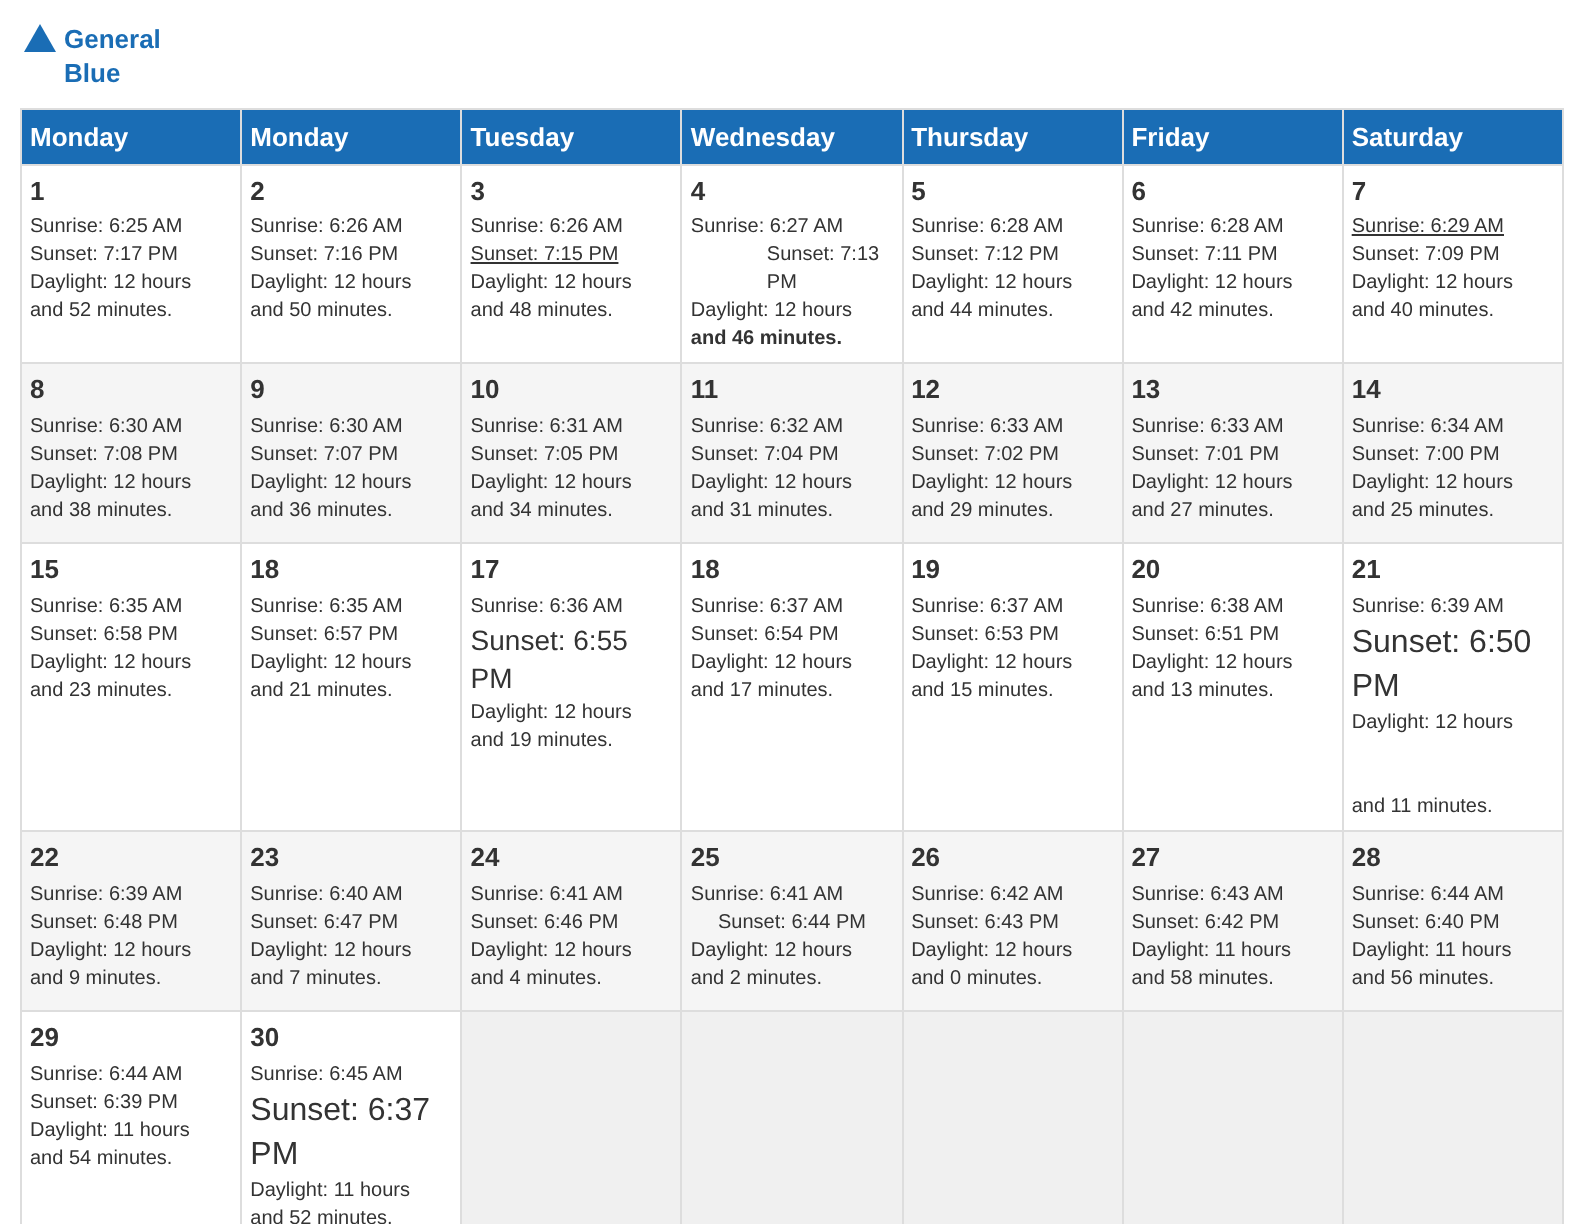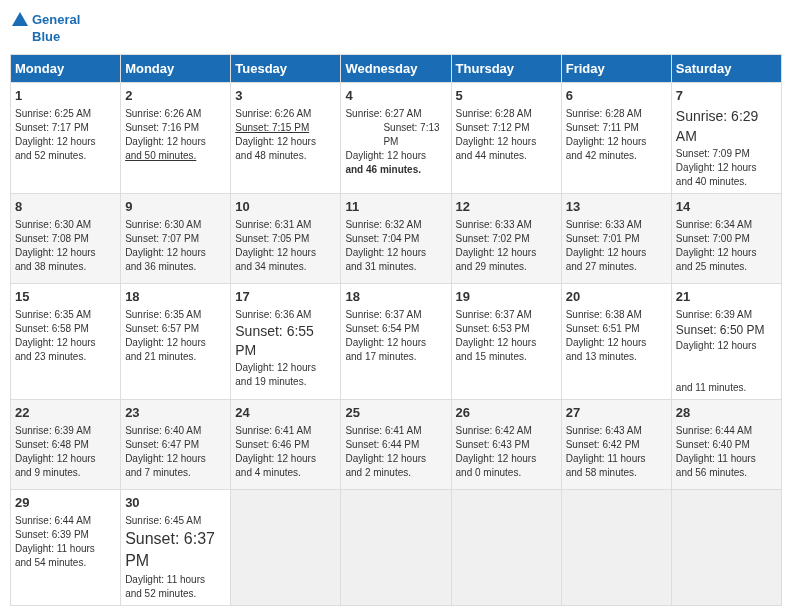--- a/index.html
+++ b/index.html
@@ -122,21 +122,21 @@
           <span style="display: block; font-size: 10px;">Sunrise: 6:25 AM</span>
           <span style="display: block; font-size: 10px;">Sunset: 7:17 PM</span>
           <span style="display: block; font-size: 10px;">Daylight: 12 hours</span>
           <span style="display: block; font-size: 10px;">and 52 minutes.</span>
         </td>
         <td>
           <span class="day-num">2</span>
           <span style="display: block; font-size: 10px;">Sunrise: 6:26 AM</span>
           <span style="display: block; font-size: 10px;">Sunset: 7:16 PM</span>
           <span style="display: block; font-size: 10px;">Daylight: 12 hours</span>
-          <span style="display: block; font-size: 10px; text-decoration: underline;">and 50 minutes.</span>
+          <span style="display: block; font-size: 10px;">and 50 minutes.</span>
         </td>
         <td>
           <span class="day-num">3</span>
           <span style="display: block; font-size: 10px;">Sunrise: 6:26 AM</span>
           <span style="display: block; font-size: 10px; text-decoration: underline;">Sunset: 7:15 PM</span>
           <span style="display: block; font-size: 10px;">Daylight: 12 hours</span>
           <span style="display: block; font-size: 10px;">and 48 minutes.</span>
         </td>
         <td>
           <span class="day-num">4</span>
@@ -154,21 +154,21 @@
         </td>
         <td>
           <span class="day-num">6</span>
           <span style="display: block; font-size: 10px;">Sunrise: 6:28 AM</span>
           <span style="display: block; font-size: 10px;">Sunset: 7:11 PM</span>
           <span style="display: block; font-size: 10px;">Daylight: 12 hours</span>
           <span style="display: block; font-size: 10px;">and 42 minutes.</span>
         </td>
         <td>
           <span class="day-num">7</span>
-          <span style="display: block; font-size: 14px;">Sunrise: 6:29 AM</span>
+          <span style="display: block; font-size: 10px; text-decoration: underline;">Sunrise: 6:29 AM</span>
           <span style="display: block; font-size: 10px;">Sunset: 7:09 PM</span>
           <span style="display: block; font-size: 10px;">Daylight: 12 hours</span>
           <span style="display: block; font-size: 10px;">and 40 minutes.</span>
         </td>
       </tr>
       <tr class="week-row">
         <td>
           <span class="day-num">8</span>
           <span style="display: block; font-size: 10px;">Sunrise: 6:30 AM</span>
           <span style="display: block; font-size: 10px;">Sunset: 7:08 PM</span>
@@ -257,21 +257,21 @@
         <td>
           <span class="day-num">20</span>
           <span style="display: block; font-size: 10px;">Sunrise: 6:38 AM</span>
           <span style="display: block; font-size: 10px;">Sunset: 6:51 PM</span>
           <span style="display: block; font-size: 10px;">Daylight: 12 hours</span>
           <span style="display: block; font-size: 10px;">and 13 minutes.</span>
         </td>
         <td>
           <span class="day-num">21</span>
           <span style="display: block; font-size: 10px;">Sunrise: 6:39 AM</span>
-          <span style="display: block; font-size: 12px;">Sunset: 6:50 PM</span>
+          <span style="display: block; font-size: 16px;">Sunset: 6:50 PM</span>
           <span style="display: block; font-size: 10px;">Daylight: 12 hours</span>
           <span style="display: block; font-size: 10px; margin-top: 28px;">and 11 minutes.</span>
         </td>
       </tr>
       <tr class="week-row">
         <td>
           <span class="day-num">22</span>
           <span style="display: block; font-size: 10px;">Sunrise: 6:39 AM</span>
           <span style="display: block; font-size: 10px;">Sunset: 6:48 PM</span>
           <span style="display: block; font-size: 10px;">Daylight: 12 hours</span>
@@ -287,21 +287,21 @@
         <td>
           <span class="day-num">24</span>
           <span style="display: block; font-size: 10px;">Sunrise: 6:41 AM</span>
           <span style="display: block; font-size: 10px;">Sunset: 6:46 PM</span>
           <span style="display: block; font-size: 10px;">Daylight: 12 hours</span>
           <span style="display: block; font-size: 10px;">and 4 minutes.</span>
         </td>
         <td>
           <span class="day-num">25</span>
           <span style="display: block; font-size: 10px;">Sunrise: 6:41 AM</span>
-          <span style="display: block; font-size: 10px;">Sunset: 6:44 PM</span>
+          <span style="display: block; font-size: 10px; text-align: center;">Sunset: 6:44 PM</span>
           <span style="display: block; font-size: 10px;">Daylight: 12 hours</span>
           <span style="display: block; font-size: 10px;">and 2 minutes.</span>
         </td>
         <td>
           <span class="day-num">26</span>
           <span style="display: block; font-size: 10px;">Sunrise: 6:42 AM</span>
           <span style="display: block; font-size: 10px;">Sunset: 6:43 PM</span>
           <span style="display: block; font-size: 10px;">Daylight: 12 hours</span>
           <span style="display: block; font-size: 10px;">and 0 minutes.</span>
         </td>

